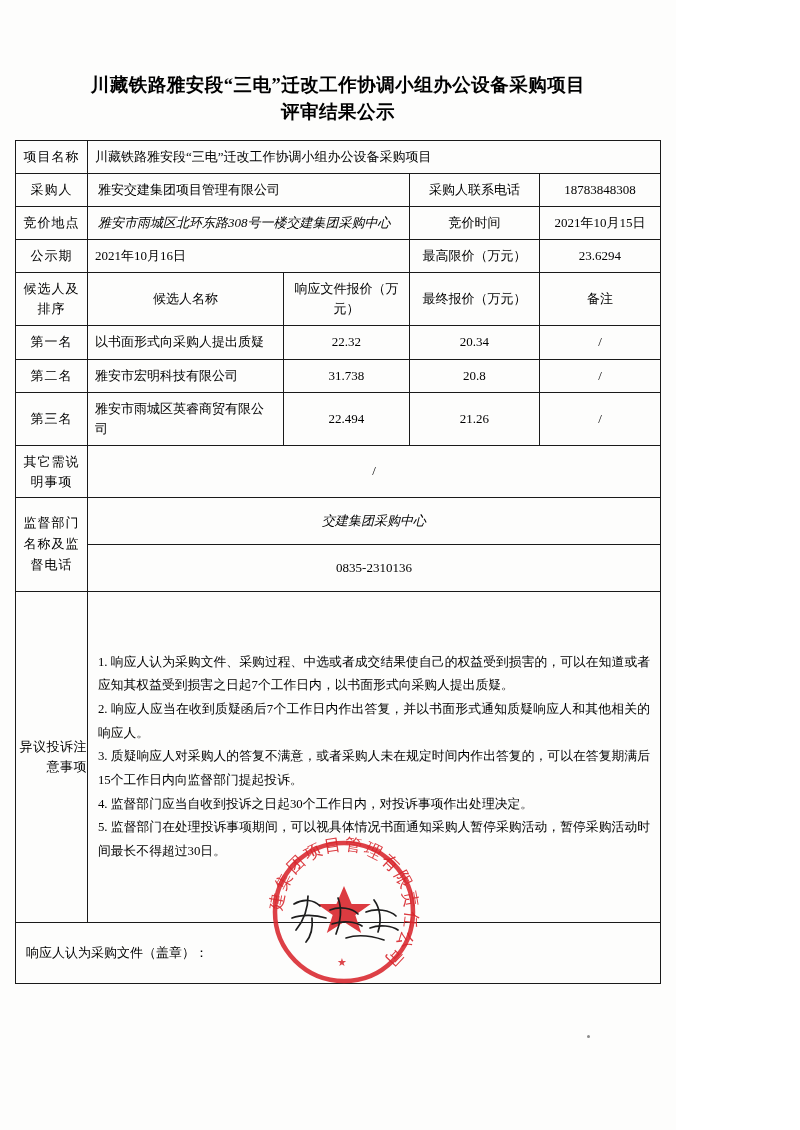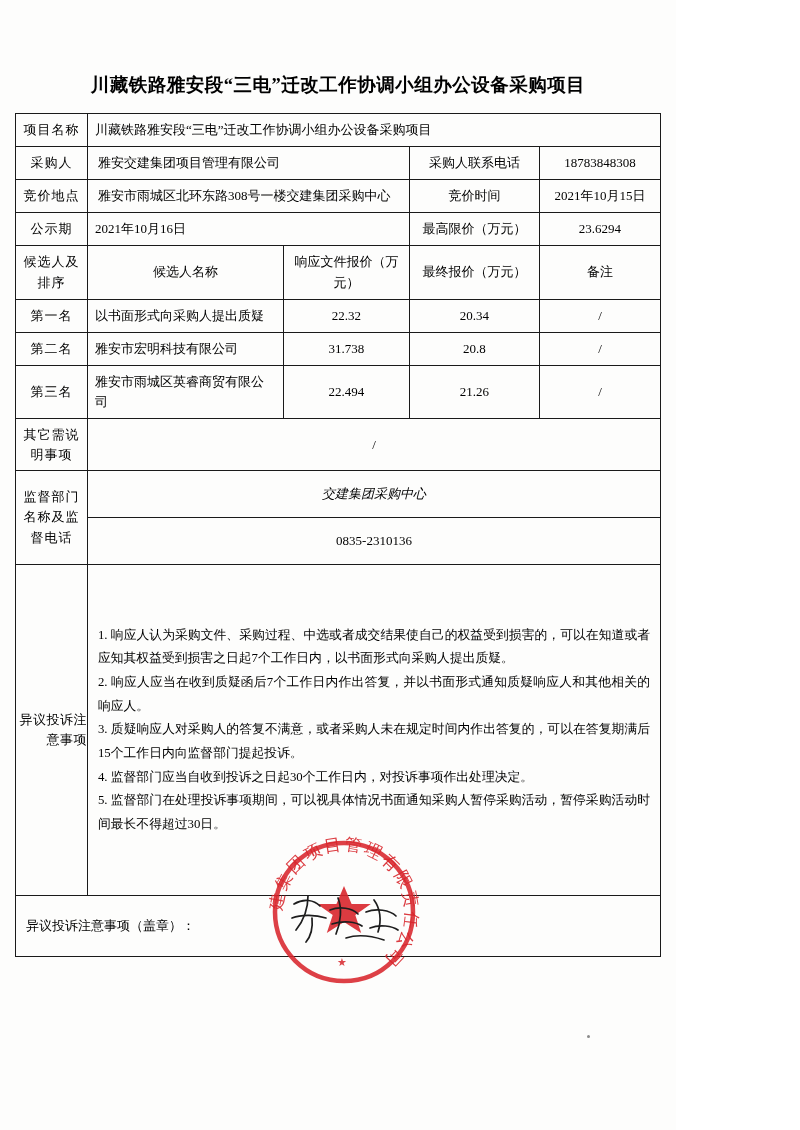--- a/index.html
+++ b/index.html
@@ -103,20 +103,21 @@
     border-radius: 50%;
   }
 </style>
 </head>
 <body>
 
 <div class="page">
 
   <div class="title-block">
     <div class="title-line">川藏铁路雅安段“三电”迁改工作协调小组办公设备采购项目</div>
+    <div class="title-line">评审结果公示</div>
   </div>
 
   <table class="doc-table">
     <colgroup>
       <col style="width:72px">
       <col style="width:196px">
       <col style="width:126px">
       <col style="width:130px">
       <col style="width:121px">
     </colgroup>
@@ -126,21 +127,21 @@
         <td class="left" colspan="4">川藏铁路雅安段“三电”迁改工作协调小组办公设备采购项目</td>
       </tr>
       <tr>
         <td class="lbl">采购人</td>
         <td class="left" colspan="2" style="padding-left:10px;">雅安交建集团项目管理有限公司</td>
         <td class="ctr">采购人联系电话</td>
         <td class="ctr">18783848308</td>
       </tr>
       <tr>
         <td class="lbl">竞价地点</td>
-        <td class="left" colspan="2" style="padding-left:10px;">雅安市雨城区北环东路308号一楼交建集团采购中心</td>
+        <td class="left" colspan="2" style="padding-left:10px;font-style:italic;">雅安市雨城区北环东路308号一楼交建集团采购中心</td>
         <td class="ctr">竞价时间</td>
         <td class="ctr">2021年10月15日</td>
       </tr>
       <tr>
         <td class="lbl">公示期</td>
         <td class="left" colspan="2">2021年10月16日</td>
         <td class="ctr">最高限价（万元）</td>
         <td class="ctr">23.6294</td>
       </tr>
 
@@ -194,21 +195,21 @@
             <div>1. 响应人认为采购文件、采购过程、中选或者成交结果使自己的权益受到损害的，可以在知道或者应知其权益受到损害之日起7个工作日内，以书面形式向采购人提出质疑。</div>
             <div>2. 响应人应当在收到质疑函后7个工作日内作出答复，并以书面形式通知质疑响应人和其他相关的响应人。</div>
             <div>3. 质疑响应人对采购人的答复不满意，或者采购人未在规定时间内作出答复的，可以在答复期满后15个工作日内向监督部门提起投诉。</div>
             <div>4. 监督部门应当自收到投诉之日起30个工作日内，对投诉事项作出处理决定。</div>
             <div>5. 监督部门在处理投诉事项期间，可以视具体情况书面通知采购人暂停采购活动，暂停采购活动时间最长不得超过30日。</div>
           </div>
         </td>
       </tr>
 
       <tr class="sign-row">
-        <td class="sign-label" colspan="5" style="text-align:left; padding-left:10px;">异议投诉注意事项（盖章）：</td>
+        <td class="sign-label" colspan="5" style="text-align:left; padding-left:10px;">响应人认为采购文件（盖章）：</td>
       </tr>
     </tbody>
   </table>
 
   <div class="seal">
     <svg width="172" height="172" viewBox="0 0 172 172" xmlns="http://www.w3.org/2000/svg">
       <defs>
         <path id="sealArc" d="M 86,86 m -62,0 a 62,62 0 1,1 124,0 a 62,62 0 1,1 -124,0"></path>
       </defs>
       <circle cx="86" cy="86" r="69" fill="none" stroke="#d8262c" stroke-width="4.5" opacity="0.88"></circle>

